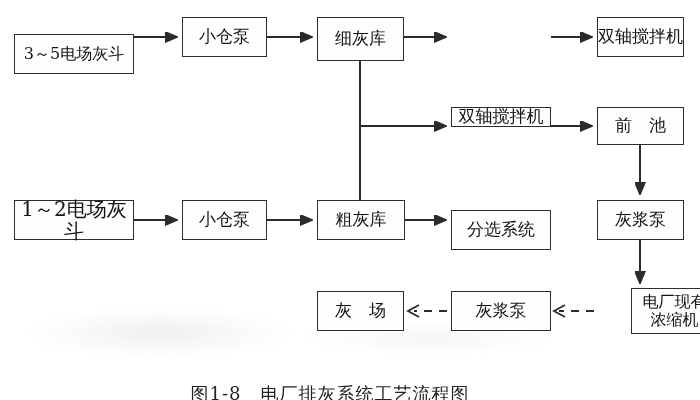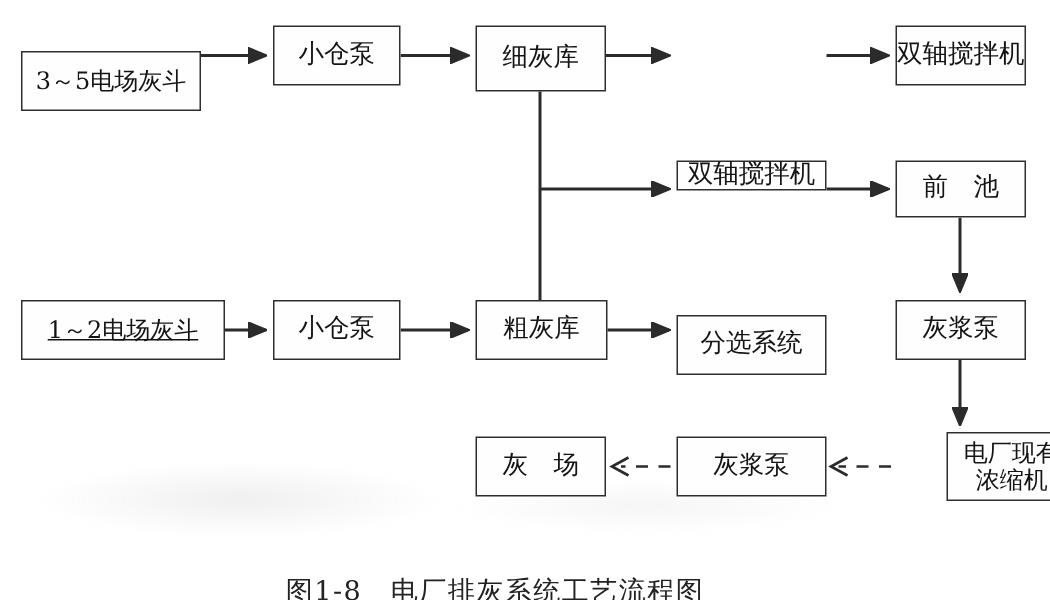--- a/index.html
+++ b/index.html
@@ -21,21 +21,21 @@
     justify-content: center;
     text-align: center;
     font-size: 17px;
     color: #141414;
     line-height: 1.12;
     white-space: pre-line;
     z-index: 2;
   }
   
   .n-hopper35     { left: 14px;  top: 34px;  width: 120px; height: 40px; font-size: 16px; }
-  .n-hopper12     { left: 14px;  top: 200px; width: 136px; height: 40px; font-size: 16px; text-decoration: underline; }
+  .n-hopper12     { left: 14px;  top: 200px; width: 120px; height: 40px; font-size: 20px; }
   
   .n-pump-a      { left: 182px; top: 17px;  width: 85px;  height: 40px; }
   .n-pump-b      { left: 182px; top: 200px; width: 85px;  height: 40px; }
   
   .n-fine-silo   { left: 317px; top: 17px;  width: 87px;  height: 44px; }
   .n-coarse-silo { left: 317px; top: 200px; width: 88px;  height: 40px; }
   .n-ash-yard    { left: 317px; top: 291px; width: 87px;  height: 40px; }
   
   .n-truck-loader{ left: 451px; top: 17px;  width: 100px; height: 40px; }
   .n-mixer       { left: 451px; top: 107px; width: 100px; height: 20px; }

